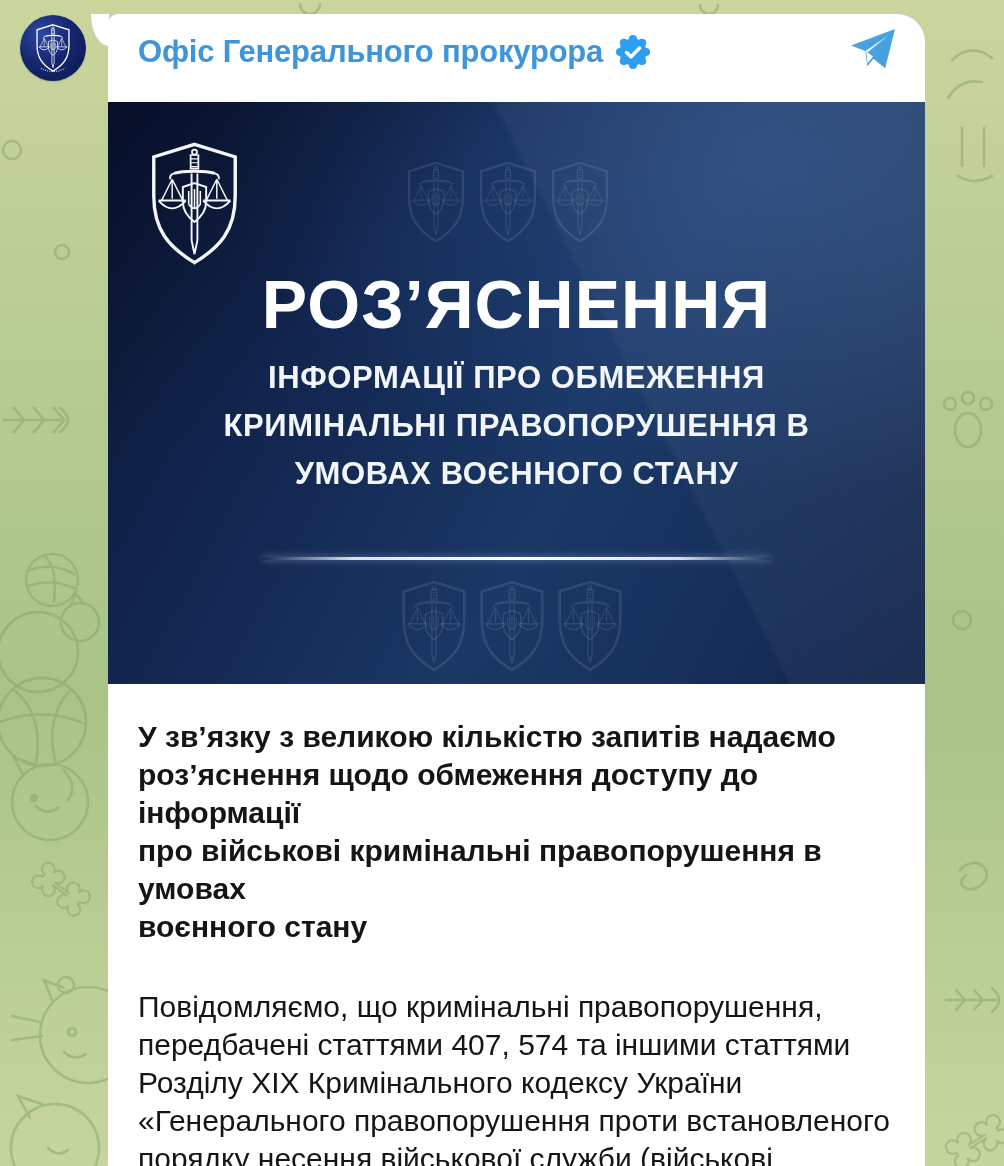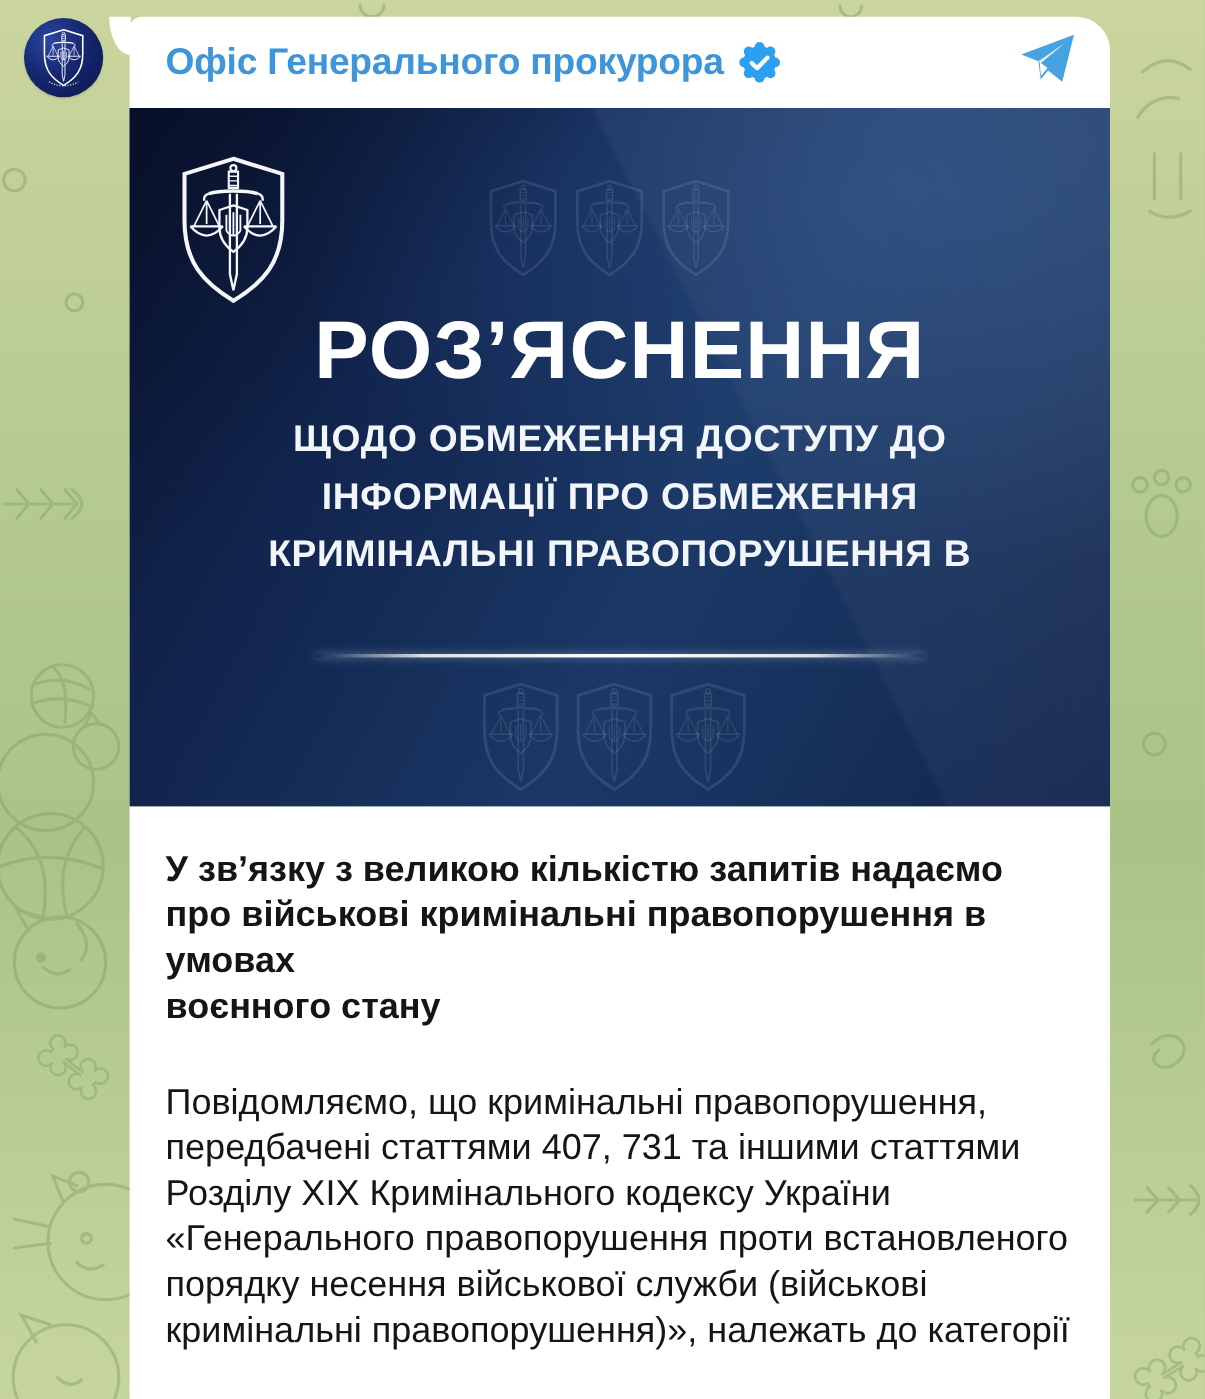--- a/index.html
+++ b/index.html
@@ -20,21 +20,21 @@
   
   .bubble{
     position:absolute;left:108px;top:14px;width:817px;height:1180px;
     background:#ffffff;border-radius:10px 28px 0 0;
   }
   .bubble-tail{
     position:absolute;left:-17px;top:0;width:18px;height:32px;background:#ffffff;
     border-bottom-left-radius:100% 100%;
   }
   .bubble-header{
-    height:76px;display:flex;align-items:center;padding:0 28px 0 30px;
+    height:76px;display:flex;align-items:center;padding:0 28px 12px 30px;
   }
   .channel-name{font-size:31px;font-weight:700;color:#3e95da;letter-spacing:-.2px;white-space:nowrap;}
   .verified{width:34px;height:34px;margin-left:13px;flex:0 0 auto;}
   .spacer{flex:1;}
   .send-plane{width:48px;height:44px;margin-top:-6px;flex:0 0 auto;cursor:pointer;}
   
   .banner{
     position:relative;width:817px;height:582px;overflow:hidden;
     background:
       linear-gradient(135deg,rgba(4,9,28,.55) 0%,rgba(4,9,28,0) 30%),
@@ -181,23 +181,23 @@
             <use href="#emblem"></use>
           </svg>
         </span>
 
       <svg class="banner-emblem" viewBox="0 0 100 130">
         <use href="#emblem"></use>
       </svg>
 
       <div class="banner-title">РОЗ’ЯСНЕННЯ</div>
       <div class="banner-subtitle">
-          <div>ЩОДО ОБМЕЖЕННЯ ДОСТУПУ ДО</div>
           <div>ІНФОРМАЦІЇ ПРО ОБМЕЖЕННЯ</div>
           <div>КРИМІНАЛЬНІ ПРАВОПОРУШЕННЯ В</div>
+          <div>УМОВАХ ВОЄННОГО СТАНУ</div>
         </div>
 
       <div class="divider"></div>
 
       <span class="wm" style="left:290px;top:477px">
         <svg width="72" height="94" viewBox="0 0 100 130">
             <use href="#emblem"></use>
           </svg>
         </span>
       <span class="wm" style="left:368px;top:477px">
@@ -208,26 +208,27 @@
       <span class="wm" style="left:446px;top:477px">
         <svg width="72" height="94" viewBox="0 0 100 130">
             <use href="#emblem"></use>
           </svg>
         </span>
     </div>
 
     <div class="bubble-body">
       <div class="para lead">
           <div>У зв’язку з великою кількістю запитів надаємо</div>
+          <div>роз’яснення щодо обмеження доступу до інформації</div>
           <div>про військові кримінальні правопорушення в умовах</div>
           <div>воєнного стану</div>
         </div>
       <div class="para normal">
           <div>Повідомляємо, що кримінальні правопорушення,</div>
-          <div>передбачені статтями 407, 731 та іншими статтями</div>
+          <div>передбачені статтями 407, 574 та іншими статтями</div>
           <div>Розділу XIX Кримінального кодексу України</div>
           <div>«Генерального правопорушення проти встановленого</div>
           <div>порядку несення військової служби (військові</div>
           <div>кримінальні правопорушення)», належать до категорії</div>
         </div>
     </div>
   </div>
 
 </div>
 

